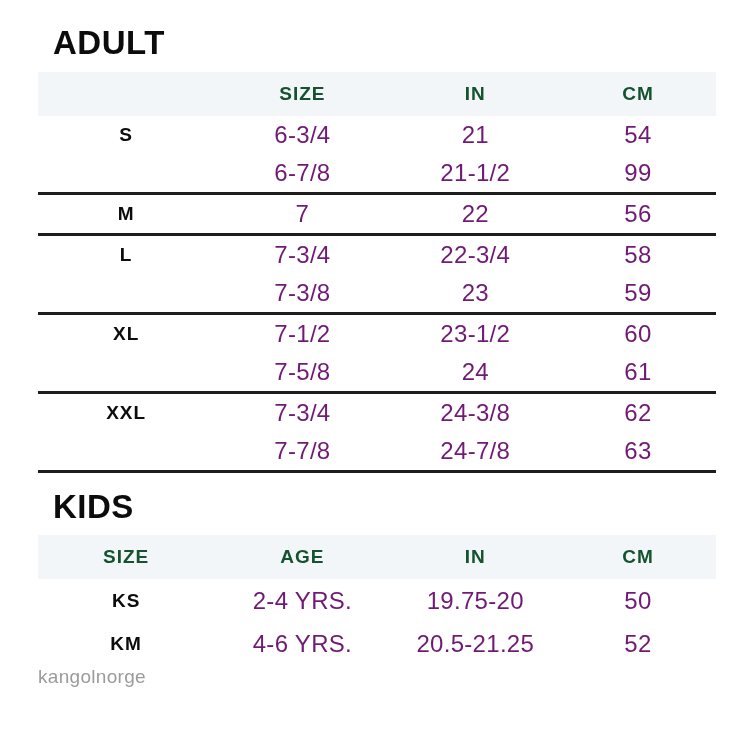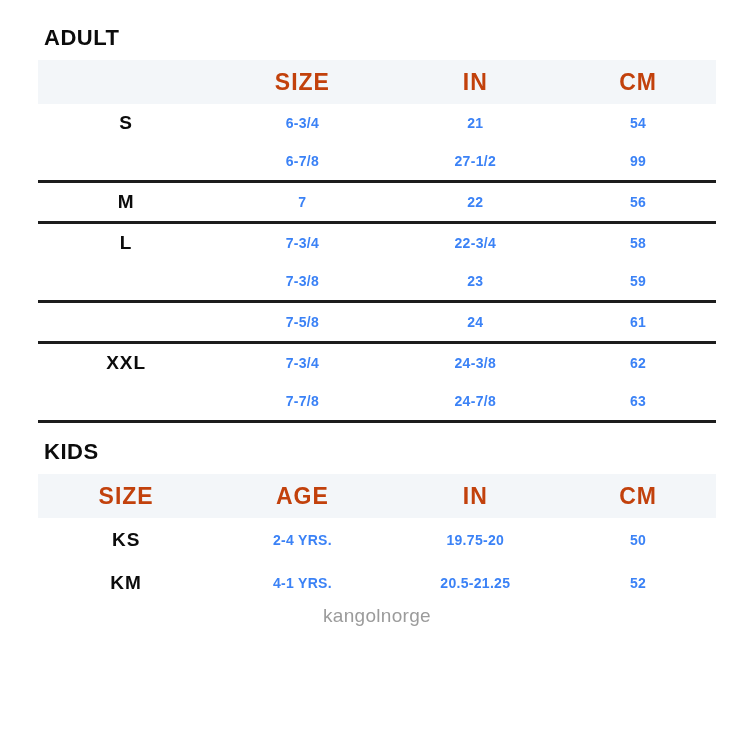--- a/index.html
+++ b/index.html
@@ -11,74 +11,74 @@
     overflow: hidden;
     font-family: "Liberation Sans", sans-serif;
     color: #2f2f2f;
   }
   .page {
     box-sizing: border-box;
     width: 754px;
     padding: 26px 38px 0 38px;
   }
   .section-title {
-    font-size: 22px;
+    font-size: 33px;
     font-weight: 800;
     letter-spacing: 0.5px;
     color: #0c0c0c;
-    margin: 0 0 11px 6px;
+    margin: 0 0 11px 15px;
     line-height: 1.05;
   }
   table.size-table {
     width: 100%;
     border-collapse: collapse;
     table-layout: fixed;
   }
   col.c1 { width: 26%; }
   col.c2 { width: 26%; }
   col.c3 { width: 25%; }
   col.c4 { width: 23%; }
   thead th {
     background: var(--band, #F3F6F9);
     height: 44px;
-    font-size: 23px;
+    font-size: 19px;
     font-weight: 800;
     letter-spacing: 1px;
-    color: #c2410c;
+    color: #14532d;
     text-align: center;
     vertical-align: middle;
     padding: 0;
   }
   td {
     height: 38px;
     text-align: center;
     vertical-align: middle;
-    font-size: 14px;
-    font-weight: 700;
-    color: #3b82f6;
+    font-size: 24px;
+    font-weight: 400;
+    color: #701a75;
     letter-spacing: 0.3px;
     padding: 0;
   }
   td.row-label {
     font-size: 19px;
     font-weight: 800;
     letter-spacing: 1px;
     color: #0c0c0c;
   }
   tbody.size-group {
     border-bottom: 3px solid var(--divider, #1d1d1d);
   }
   .kids-title {
     margin-top: 17px;
   }
   table.kids td {
     height: 43px;
   }
   .brand-footer {
-    text-align: center;
+    text-align: left;
     font-size: 19px;
     letter-spacing: 0.3px;
     color: var(--footer, #9b9b9b);
     margin-top: 1px;
   }
 </style>
 </head>
 <body>
 
 <div class="page">
@@ -103,21 +103,21 @@
     <tbody class="size-group">
       <tr>
         <td class="row-label">S</td>
         <td>6-3/4</td>
         <td>21</td>
         <td>54</td>
       </tr>
       <tr>
         <td class="row-label"></td>
         <td>6-7/8</td>
-        <td>27-1/2</td>
+        <td>21-1/2</td>
         <td>99</td>
       </tr>
     </tbody>
     <tbody class="size-group">
       <tr>
         <td class="row-label">M</td>
         <td>7</td>
         <td>22</td>
         <td>56</td>
       </tr>
@@ -130,20 +130,26 @@
         <td>58</td>
       </tr>
       <tr>
         <td class="row-label"></td>
         <td>7-3/8</td>
         <td>23</td>
         <td>59</td>
       </tr>
     </tbody>
     <tbody class="size-group">
+      <tr>
+        <td class="row-label">XL</td>
+        <td>7-1/2</td>
+        <td>23-1/2</td>
+        <td>60</td>
+      </tr>
       <tr>
         <td class="row-label"></td>
         <td>7-5/8</td>
         <td>24</td>
         <td>61</td>
       </tr>
     </tbody>
     <tbody class="size-group">
       <tr>
         <td class="row-label">XXL</td>
@@ -179,21 +185,21 @@
     </thead>
     <tbody>
       <tr>
         <td class="row-label">KS</td>
         <td>2-4 YRS.</td>
         <td>19.75-20</td>
         <td>50</td>
       </tr>
       <tr>
         <td class="row-label">KM</td>
-        <td>4-1 YRS.</td>
+        <td>4-6 YRS.</td>
         <td>20.5-21.25</td>
         <td>52</td>
       </tr>
     </tbody>
   </table>
 
   <div class="brand-footer">kangolnorge</div>
 
 </div>
 

